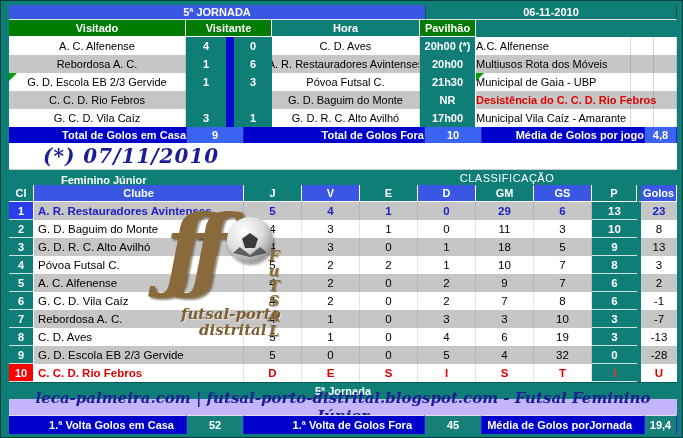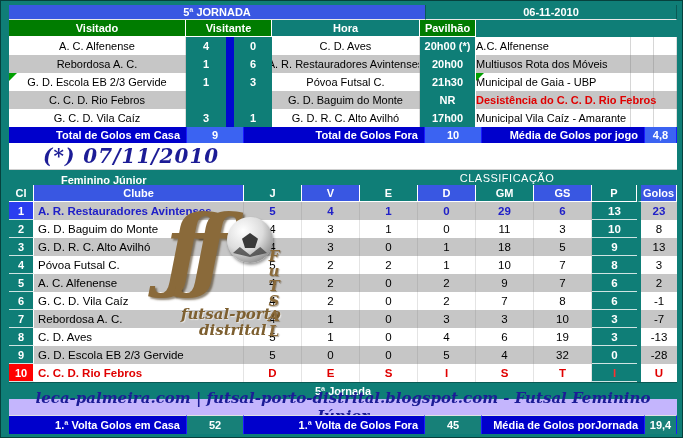--- a/index.html
+++ b/index.html
@@ -32,21 +32,21 @@
   .rrow .vdiv{background:#0009D0;}
   .rrow .hora{background:#0F7E77;color:#fff;font-weight:bold;border-right:1px solid #fff;}
   .rrow .pav{justify-content:flex-start;
     background-image:linear-gradient(to right,transparent 154px,rgba(120,120,120,.3) 154px,rgba(120,120,120,.3) 155px,transparent 155px,transparent 177px,rgba(120,120,120,.3) 177px,rgba(120,120,120,.3) 178px,transparent 178px);}
   .rrow .redtxt{color:#E00000;font-weight:bold;}
   .flag{position:relative;}
   .flag::before{content:"";position:absolute;left:0;top:0;border:4px solid transparent;
     border-left-color:#00A000;border-top-color:#00A000;}
   .totbar{display:grid;grid-template-columns:178px 57px 181px 57px 163px 32px;height:16px;}
   .totbar .hcell{border-right:1px solid #1a1aff;}
-  .totbar .lab{justify-content:flex-end;padding-right:6px;}
+  .totbar .lab{justify-content:flex-end;}
 
   
   .noteband{height:26px;background:#fff;display:flex;align-items:center;border-bottom:1px solid #cfcfcf;}
   .script{font-family:"DejaVu Serif",serif;font-style:italic;color:#1C1C96;font-weight:bold;}
   .notetext{font-size:20px;padding-left:2px;letter-spacing:1px;margin-left:32px;}
 
   
   .cband{position:relative;height:15px;background:#0F7E77;}
   .cband .grp{position:absolute;left:52px;top:0;height:19px;display:flex;align-items:center;color:#fff;font-weight:bold;font-size:11px;}
   .cband .ttl{position:absolute;left:348px;width:300px;top:0;height:15px;display:flex;align-items:center;justify-content:center;color:#fff;font-weight:normal;font-size:11px;letter-spacing:.5px;}
@@ -68,21 +68,21 @@
   .crow.withdrawn .bg{color:#E00000;font-weight:bold;}
   .crow.withdrawn .p{color:#FF3030;}
   .jband{height:16px;background:#0F7E77;display:flex;align-items:center;justify-content:center;
     color:#fff;font-weight:bold;font-size:11px;border-top:1px solid #0a5a55;}
 
   
   .linkband{height:16px;background:#c4b5fd;display:flex;align-items:center;justify-content:center;text-align:center;}
   .linktext{font-size:15px;}
   .botbar{display:grid;grid-template-columns:178px 57px 181px 57px 163px 32px;height:19px;}
   .botbar .hcell{border-right:1px solid #1a1aff;border-top:1px solid #e0e0e0;}
-  .botbar .lab{justify-content:flex-end;padding-right:6px;}
+  .botbar .lab{justify-content:flex-end;padding-right:12px;}
   .botbar .tealval{background:#178078;}
 
   
   #wm{position:absolute;left:148px;top:208px;width:175px;height:160px;pointer-events:none;z-index:5;}
   #wm .orn{position:absolute;font-family:"DejaVu Serif",serif;font-style:italic;font-weight:bold;
     color:#8a6a3a;text-shadow:2px 2px 2px rgba(60,40,10,.55);}
   #wm .o1{left:0px;top:-14px;font-size:92px;letter-spacing:-14px;margin-left:16px;}
   #wm .ball{position:absolute;left:78px;top:8px;width:46px;height:46px;border-radius:50%;
     background:radial-gradient(circle at 35% 30%,#ffffff 0%,#dcdcdc 45%,#9a9a9a 75%,#6f6f6f 100%);
     box-shadow:1px 2px 3px rgba(0,0,0,.4);}

